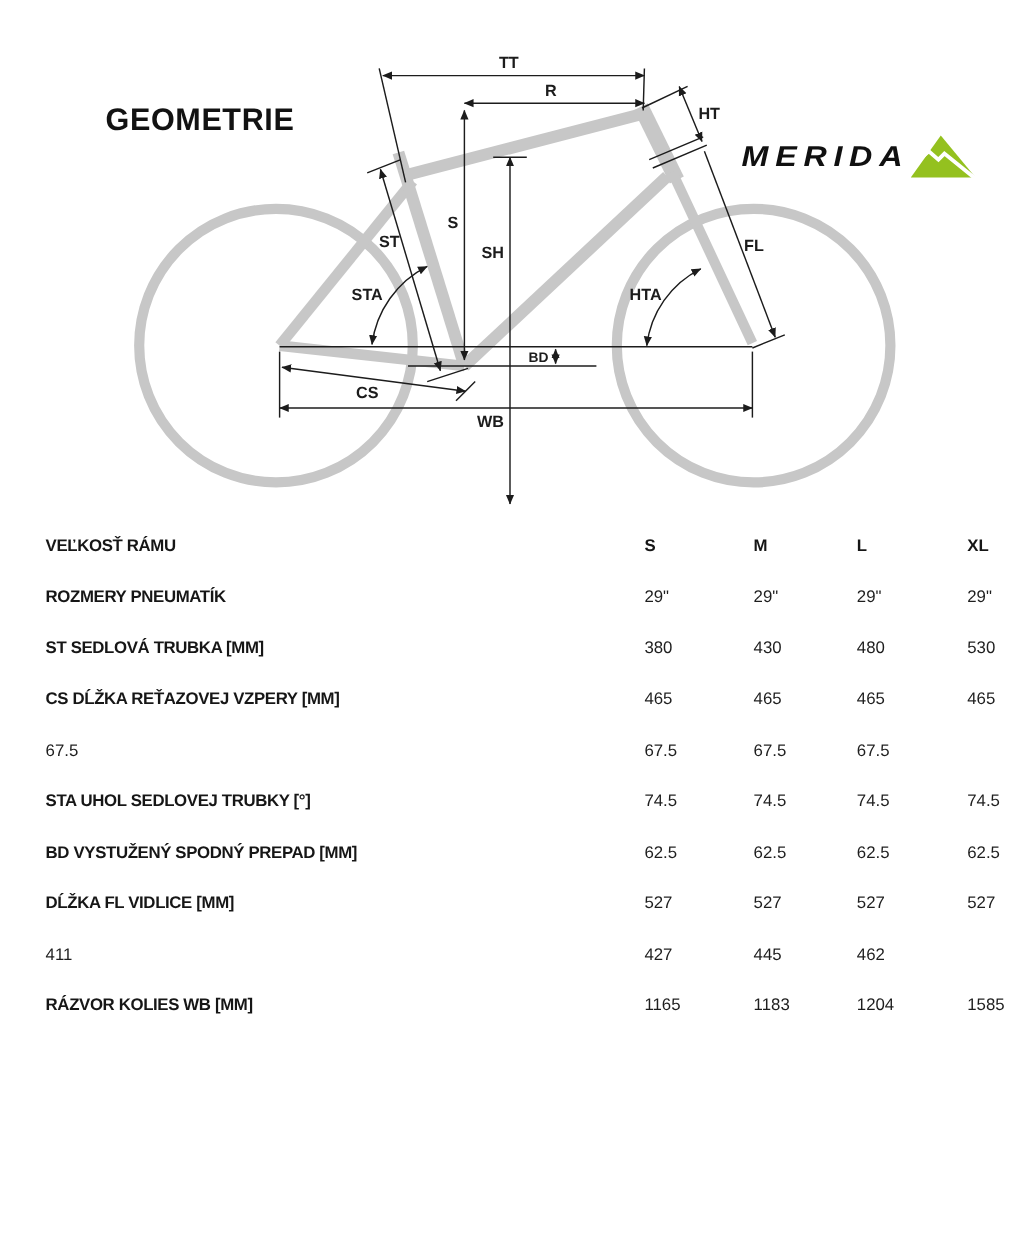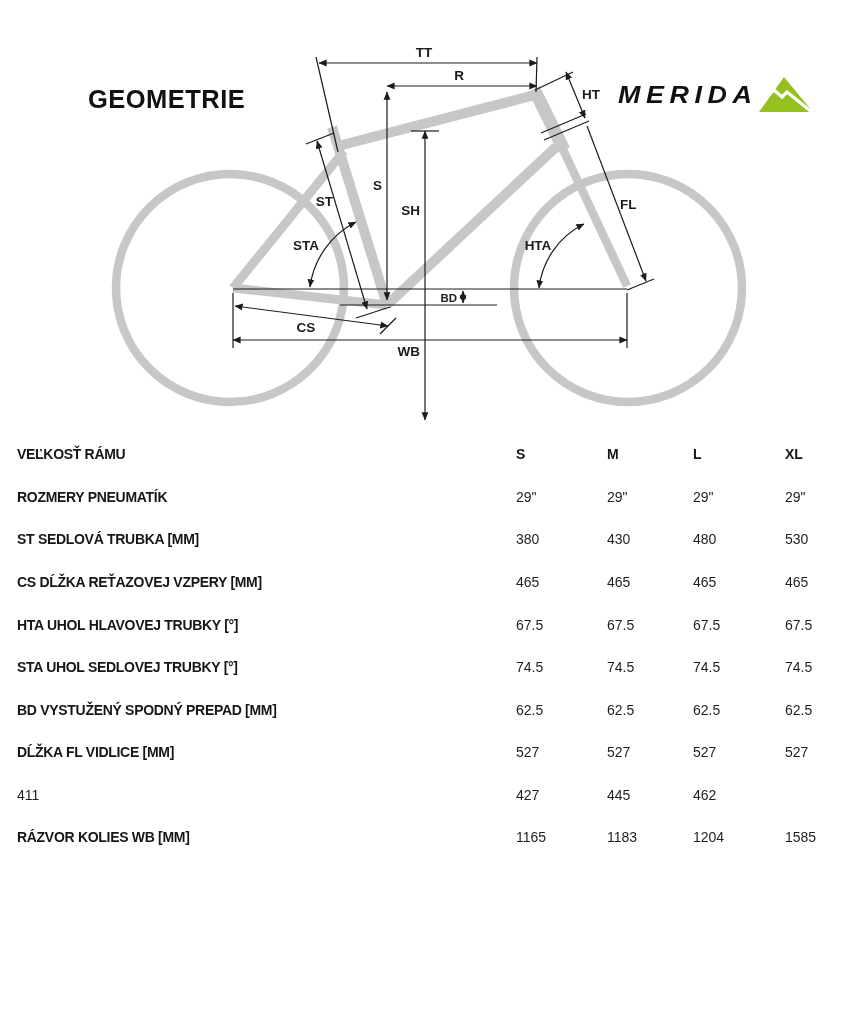--- a/index.html
+++ b/index.html
@@ -1,30 +1,30 @@
 <!DOCTYPE html>
 <html><head>
 <meta charset="utf-8">
 <style>
   html,body{margin:0;padding:0;background:#ffffff;}
   .page{position:relative;width:862px;height:1029px;background:#fff;overflow:hidden;
         font-family:"Liberation Sans",sans-serif;color:#1a1a1a;}
   .title{position:absolute;left:88px;top:84px;margin:0;font-size:26px;font-weight:bold;
          letter-spacing:.5px;transform:scaleX(.98);transform-origin:left top;color:#121212;}
-  .logo{position:absolute;left:618px;top:76px;display:flex;align-items:center;}
+  .logo{position:absolute;left:618px;top:112px;display:flex;align-items:center;}
   .logo .brand{font-size:24px;font-weight:bold;font-style:italic;letter-spacing:5px;
                transform:scaleX(1.12);transform-origin:left center;color:#101010;white-space:nowrap;}
   .logo .mark{margin-left:14px;}
   .diagram{position:absolute;left:0;top:0;}
   .dim{stroke:#1c1c1c;stroke-width:1.2;fill:none;}
   .frame{stroke:#c7c7c7;fill:none;}
   .dlabel{font-family:"Liberation Sans",sans-serif;font-weight:bold;font-size:13.5px;fill:#1c1c1c;}
   .dlabel.small{font-size:11.5px;}
   .geo-table{position:absolute;left:0;top:433px;width:862px;}
-  .trow{display:grid;grid-template-columns:499px 91px 86px 92px 56px;padding-left:17px;
+  .trow{display:grid;grid-template-columns:499px 91px 86px 92px 56px;padding-left:38px;
         height:42.57px;align-items:center;}
   .lab{font-weight:bold;font-size:14px;letter-spacing:-.3px;color:#161616;}
   .val{font-size:14px;color:#1e1e1e;}
   .val.hdr{font-weight:bold;color:#161616;}
 </style>
 </head>
 <body>
 
 <div class="page">
 
@@ -133,21 +133,20 @@
       <div class="val">530</div>
     </div>
     <div class="trow">
       <div class="lab">CS DĹŽKA REŤAZOVEJ VZPERY [MM]</div>
       <div class="val">465</div>
       <div class="val">465</div>
       <div class="val">465</div>
       <div class="val">465</div>
     </div>
     <div class="trow">
-      <div class="lab">HTA UHOL HLAVOVEJ TRUBKY [°]</div>
       <div class="val">67.5</div>
       <div class="val">67.5</div>
       <div class="val">67.5</div>
       <div class="val">67.5</div>
     </div>
     <div class="trow">
       <div class="lab">STA UHOL SEDLOVEJ TRUBKY [°]</div>
       <div class="val">74.5</div>
       <div class="val">74.5</div>
       <div class="val">74.5</div>

